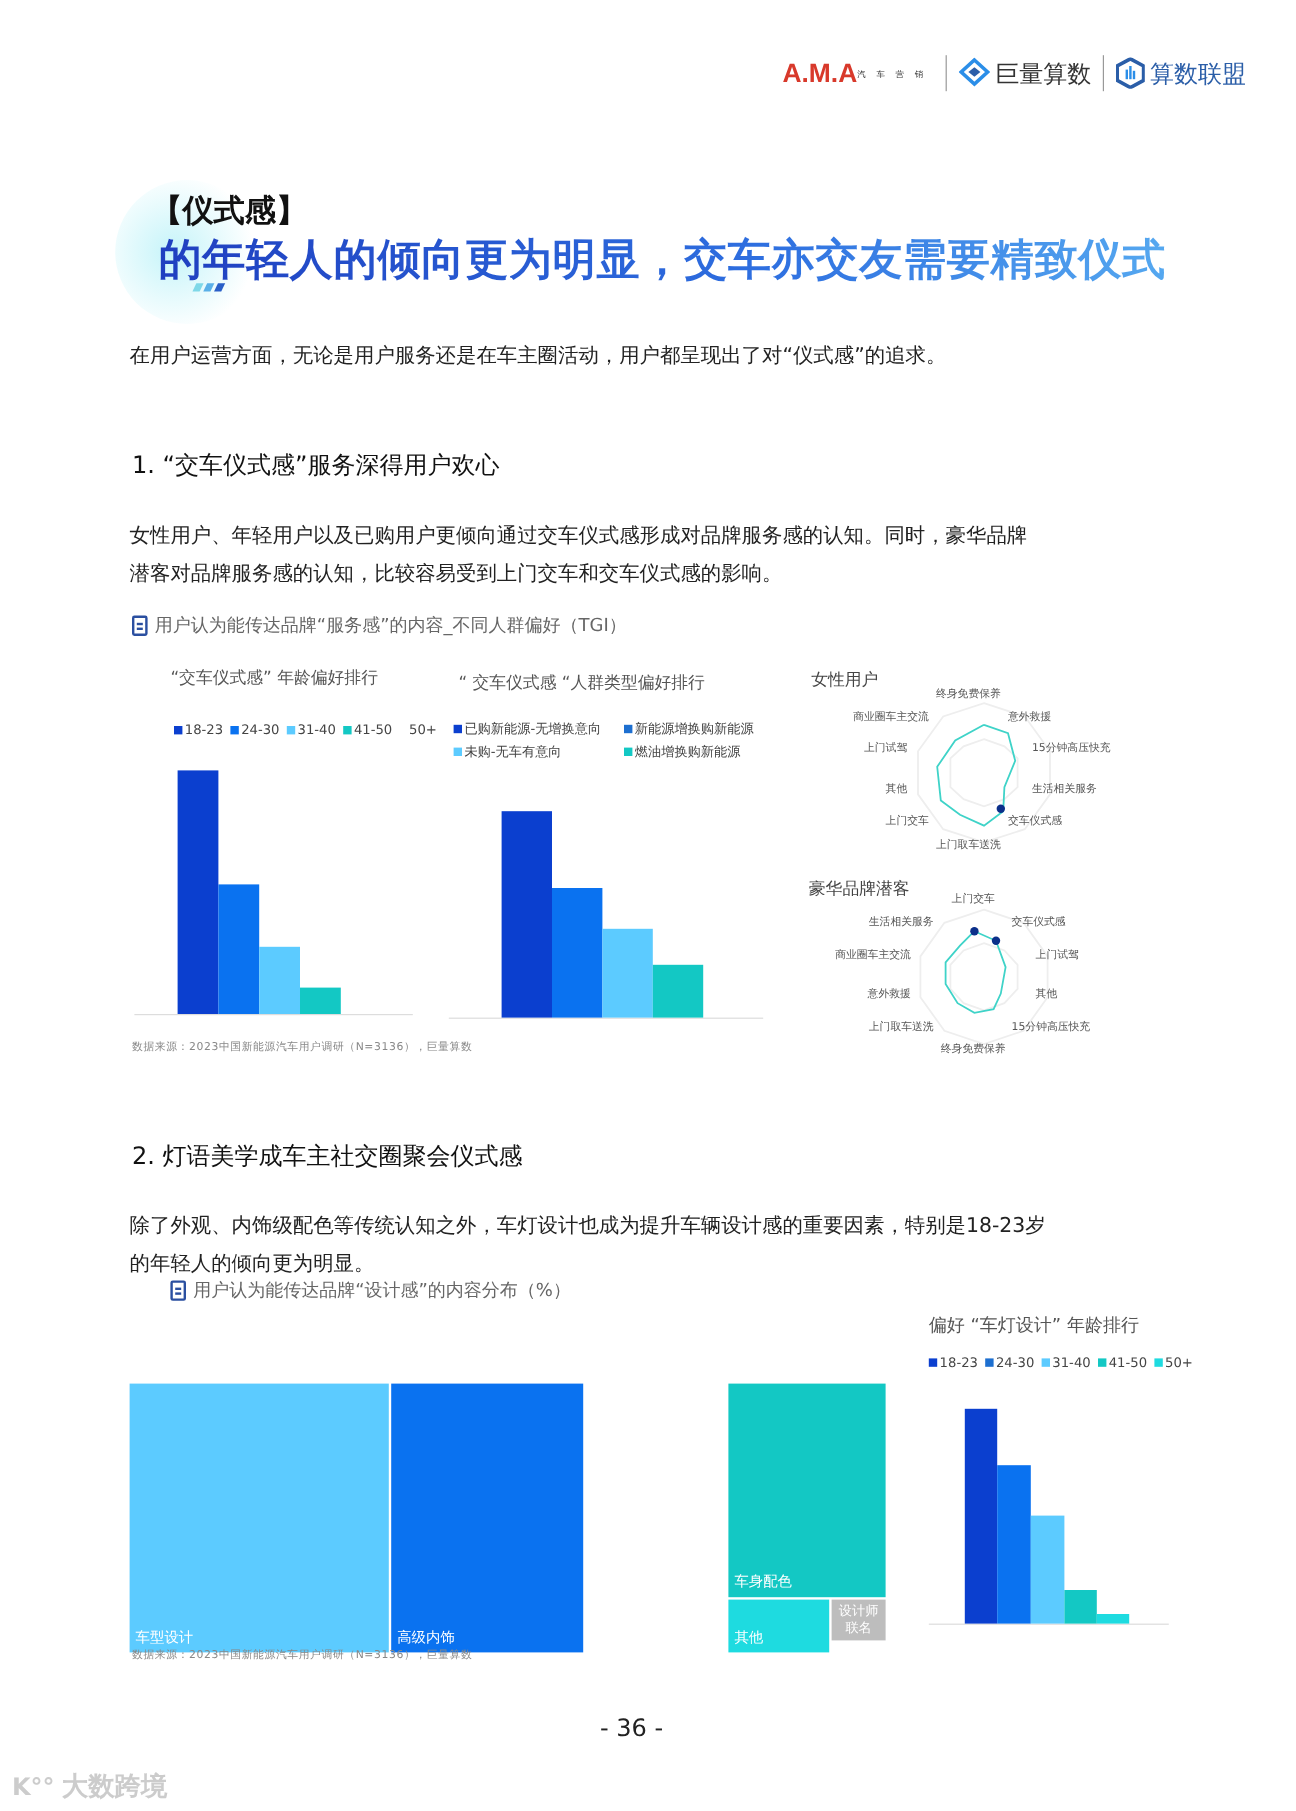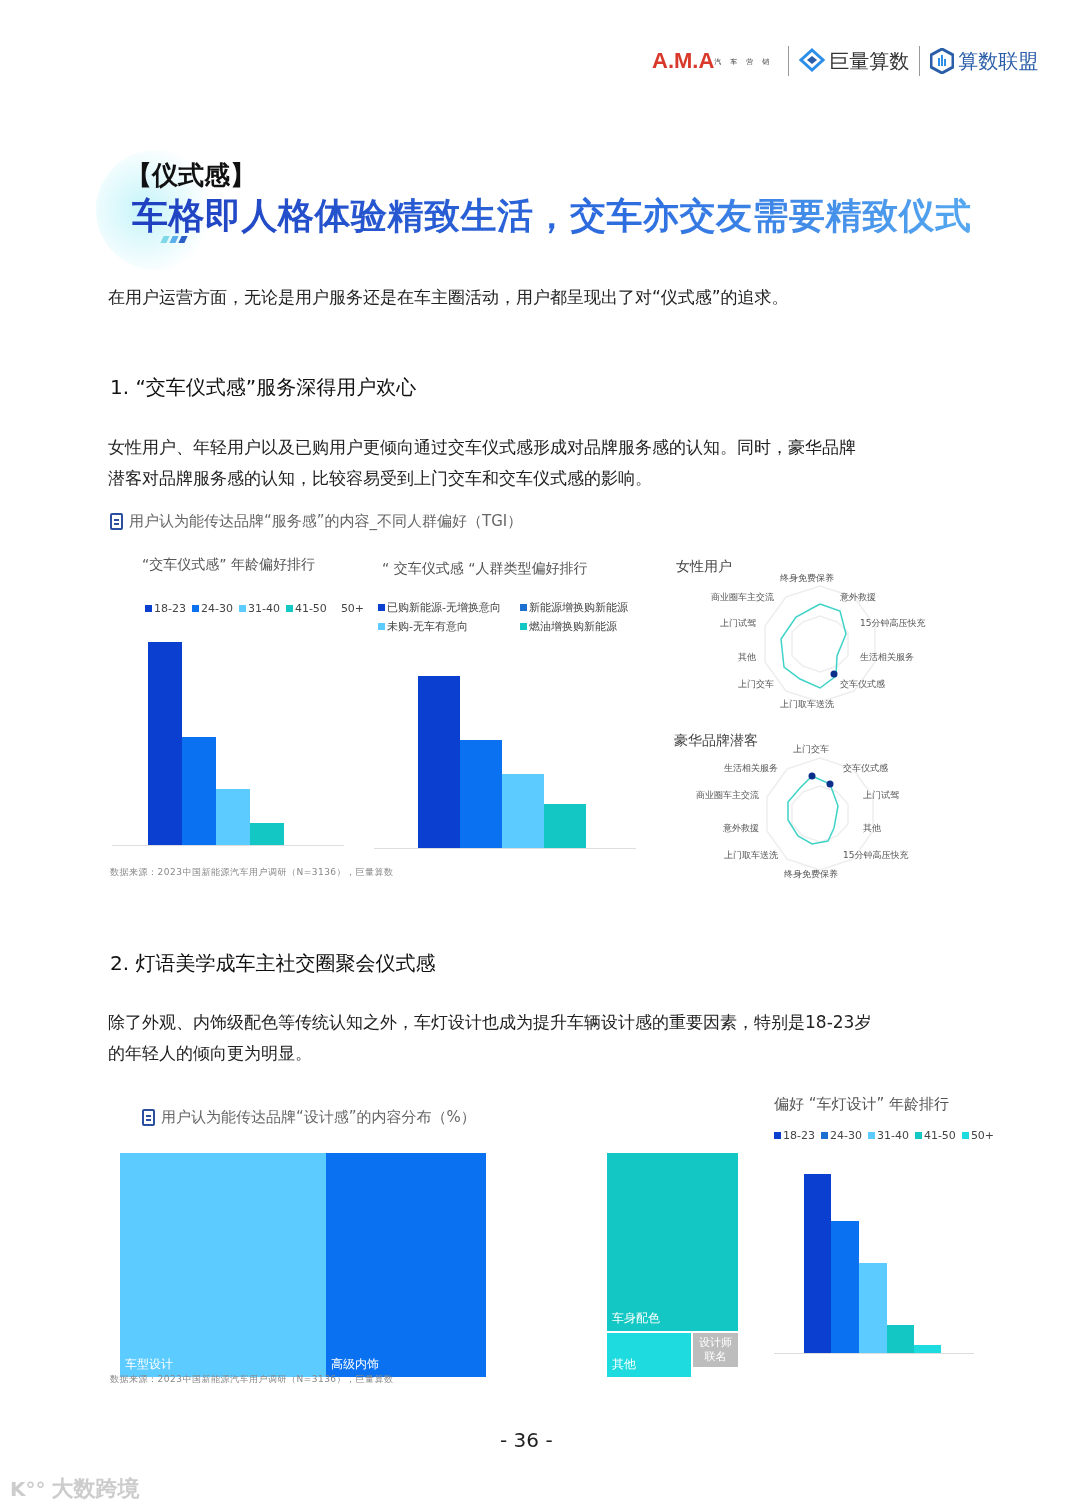--- a/index.html
+++ b/index.html
@@ -72,21 +72,21 @@
       <rect x="8" y="10" width="2" height="8" fill="#2b8ee8"></rect>
         <rect x="11" y="7" width="2" height="11" fill="#2b8ee8"></rect>
         <rect x="14" y="11" width="2" height="7" fill="#2b8ee8"></rect>
     </svg>
     <span>算数联盟</span>
   </div>
 </div>
 
 <div class="abs title-glow"></div>
 <div class="abs title-tag">【仪式感】</div>
-<div class="abs title-main">车格即人格体验精致生活，交车亦交友需要精致仪式</div>
+<div class="abs title-main">的年轻人的倾向更为明显，交车亦交友需要精致仪式</div>
 <div class="abs dashes">
   <span style="background:#7fd8e8"></span>
     <span style="background:#5ab0e8"></span>
     <span style="background:#2a5fc8"></span>
 </div>
 
 <div class="abs para" style="top:282px;left:108px;text-align:right;">在用户运营方面，无论是用户服务还是在车主圈活动，用户都呈现出了对“仪式感”的追求。</div>
 
 <div class="abs h2" style="top:374px;left:110px;">1. “交车仪式感”服务深得用户欢心</div>
 <div class="abs para" style="top:432px;left:108px;">女性用户、年轻用户以及已购用户更倾向通过交车仪式感形成对品牌服务感的认知。同时，豪华品牌</div>
@@ -190,27 +190,27 @@
 <div class="abs radar-label" style="top:868px;left:784px;">终身免费保养</div>
 <div class="abs radar-label" style="top:849px;left:724px;">上门取车送洗</div>
 <div class="abs radar-label" style="top:822px;left:723px;">意外救援</div>
 <div class="abs radar-label" style="top:789px;left:696px;">商业圈车主交流</div>
 <div class="abs radar-label" style="top:762px;left:724px;">生活相关服务</div>
 
 <div class="abs h2" style="top:950px;left:110px;">2. 灯语美学成车主社交圈聚会仪式感</div>
 <div class="abs para" style="top:1007px;left:108px;">除了外观、内饰级配色等传统认知之外，车灯设计也成为提升车辆设计感的重要因素，特别是18-23岁</div>
 <div class="abs para" style="top:1038px;left:108px;">的年轻人的倾向更为明显。</div>
 
-<div class="abs chart-caption" style="top:1108px;left:110px;padding-left:32px;">
+<div class="abs chart-caption" style="top:1066px;left:110px;padding-left:32px;">
   <span class="doc-icon"></span>
   <span>用户认为能传达品牌“设计感”的内容分布（%）</span>
 </div>
 
 <div class="abs" style="top:1130px;left:108px;width:632px;height:224px;">
-  <div class="treemap-cell" style="left:12px;top:0;width:216px;height:224px;background:#5ccbff">
+  <div class="treemap-cell" style="left:0;top:0;width:216px;height:224px;background:#5ccbff">
       <span class="tm-label">车型设计</span>
     </div>
   <div class="treemap-cell" style="left:218px;top:0;width:160px;height:224px;background:#0a72f0">
       <span class="tm-label">高级内饰</span>
     </div>
   <div class="treemap-cell" style="left:499px;top:0;width:131px;height:178px;background:#13c8c4">
       <span class="tm-label">车身配色</span>
     </div>
   <div class="treemap-cell" style="left:499px;top:180px;width:84px;height:44px;background:#1edbe0">
       <span class="tm-label">其他</span>

